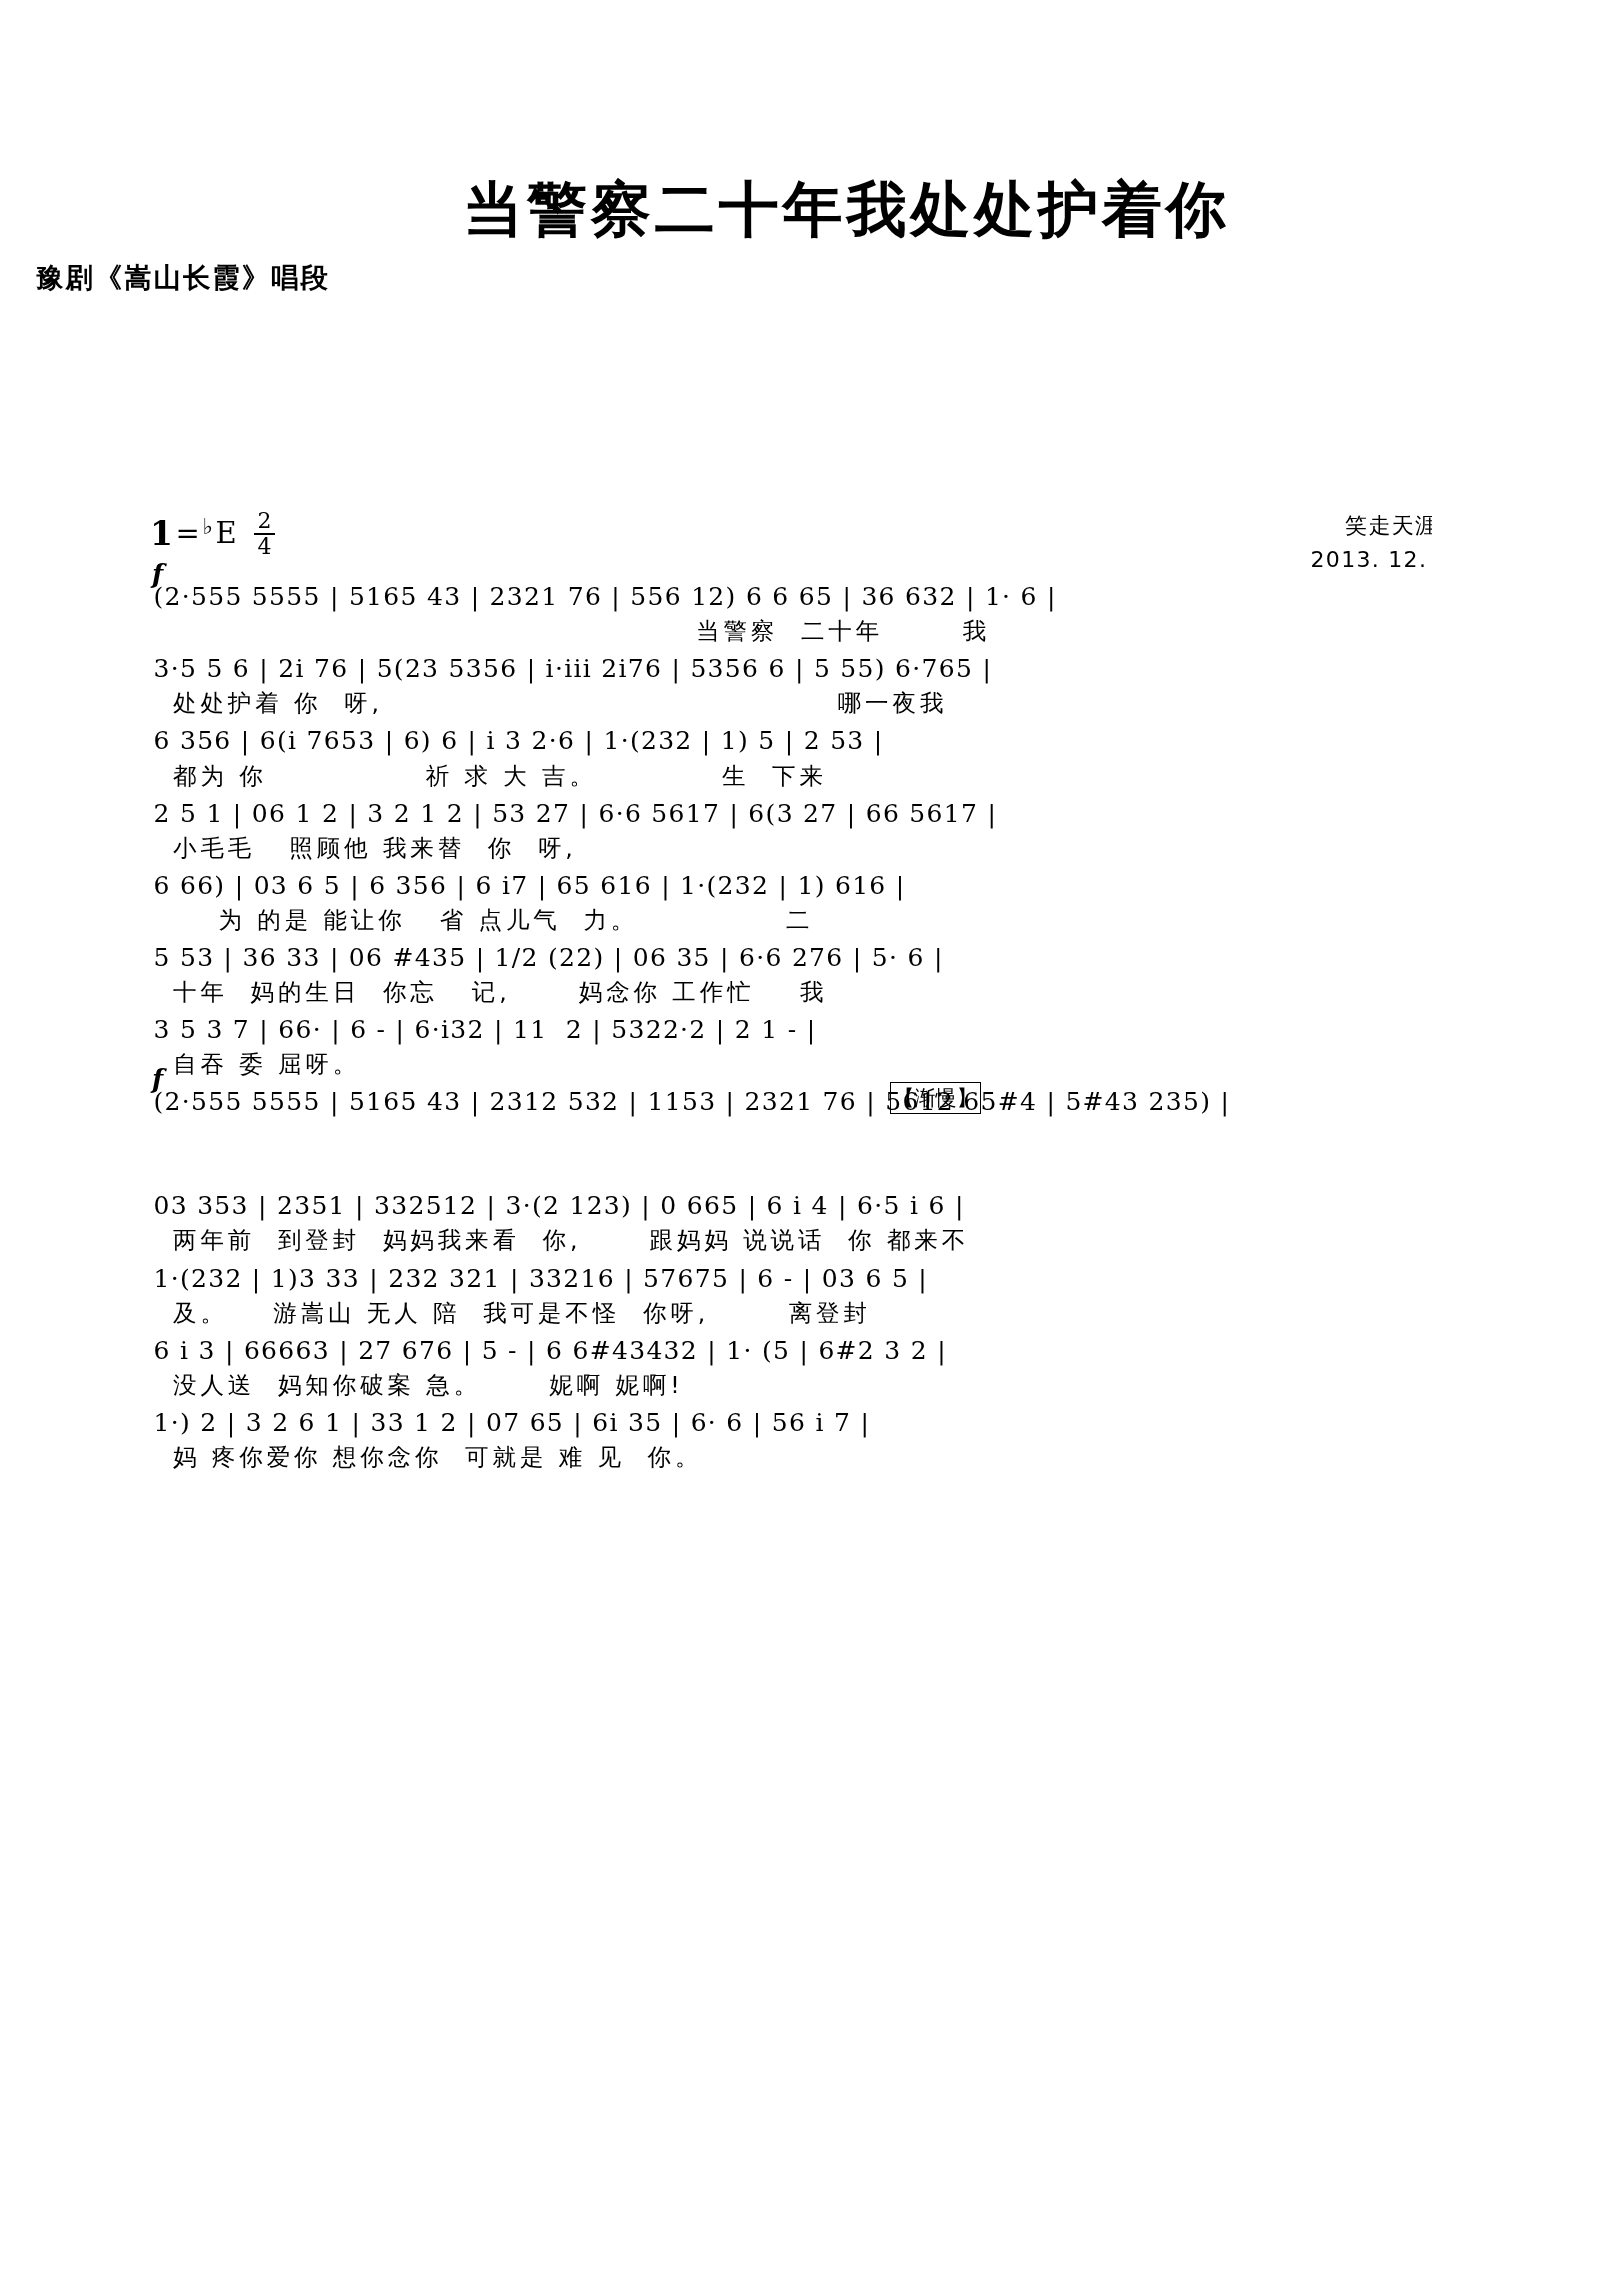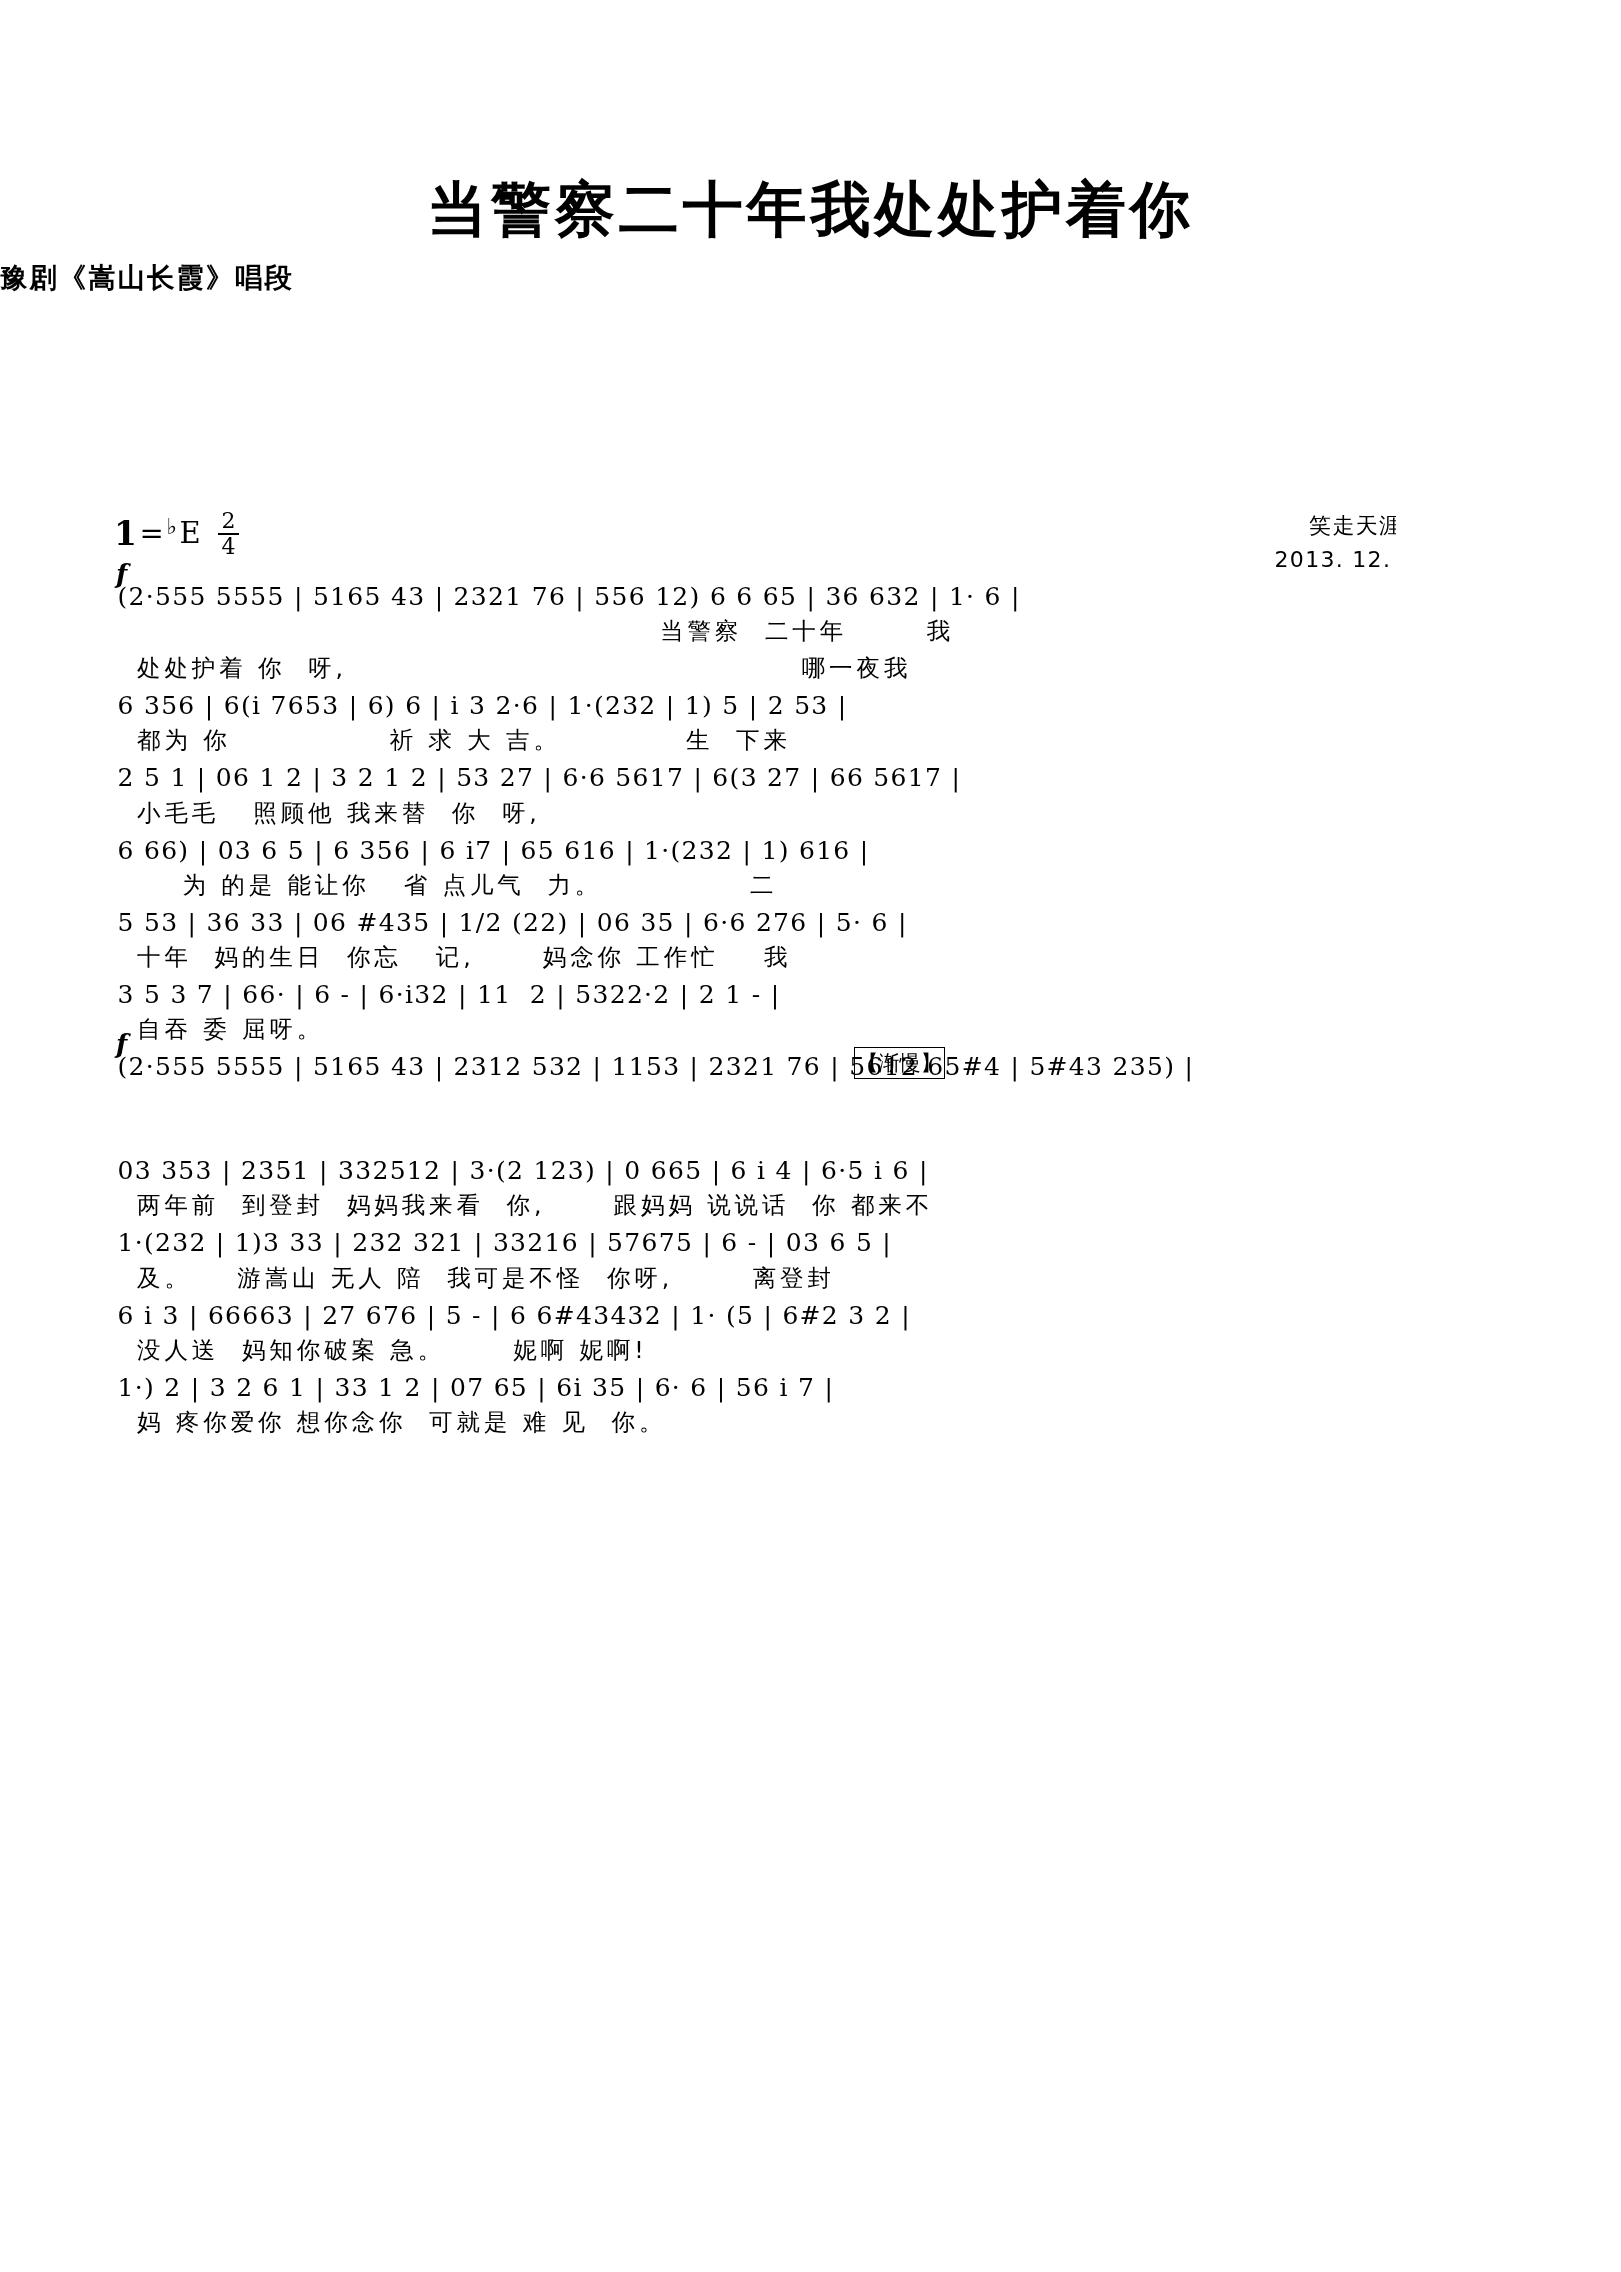--- a/index.html
+++ b/index.html
@@ -11,20 +11,21 @@
     font-family: "Liberation Serif", serif;
     color: #000000;
   }
   .page {
     position: relative;
     width: 1396px;
     height: 2273px;
     background: #ffffff;
     overflow: hidden;
     box-sizing: border-box;
+    margin-left: 36px;
   }
   .sheet {
     position: relative;
     width: 1621px;
     height: 2273px;
     padding: 0;
   }
   
   .title {
     text-align: center;
@@ -177,20 +178,21 @@
 
     <div class="systems">
 
       <div class="system">
         <span class="dyn">f</span>
         <div class="notes">(2·555 5555 | 5165 43 | 2321 76 | 556 12) 6 6 65 | 36 632 | 1· 6 |</div>
         <div class="lyrics">                                              当警察  二十年       我</div>
       </div>
 
       <div class="system">
+        <div class="notes">3·5 5 6 | 2i 76 | 5(23 5356 | i·iii 2i76 | 5356 6 | 5 55) 6·765 |</div>
         <div class="lyrics">处处护着 你  呀,                                        哪一夜我</div>
       </div>
 
       <div class="system">
         <div class="notes">6 356 | 6(i 7653 | 6) 6 | i 3 2·6 | 1·(232 | 1) 5 | 2 53 |</div>
         <div class="lyrics">都为 你              祈 求 大 吉。           生  下来</div>
       </div>
 
       <div class="system">
         <div class="notes">2 5 1 | 06 1 2 | 3 2 1 2 | 53 27 | 6·6 5617 | 6(3 27 | 66 5617 |</div>

